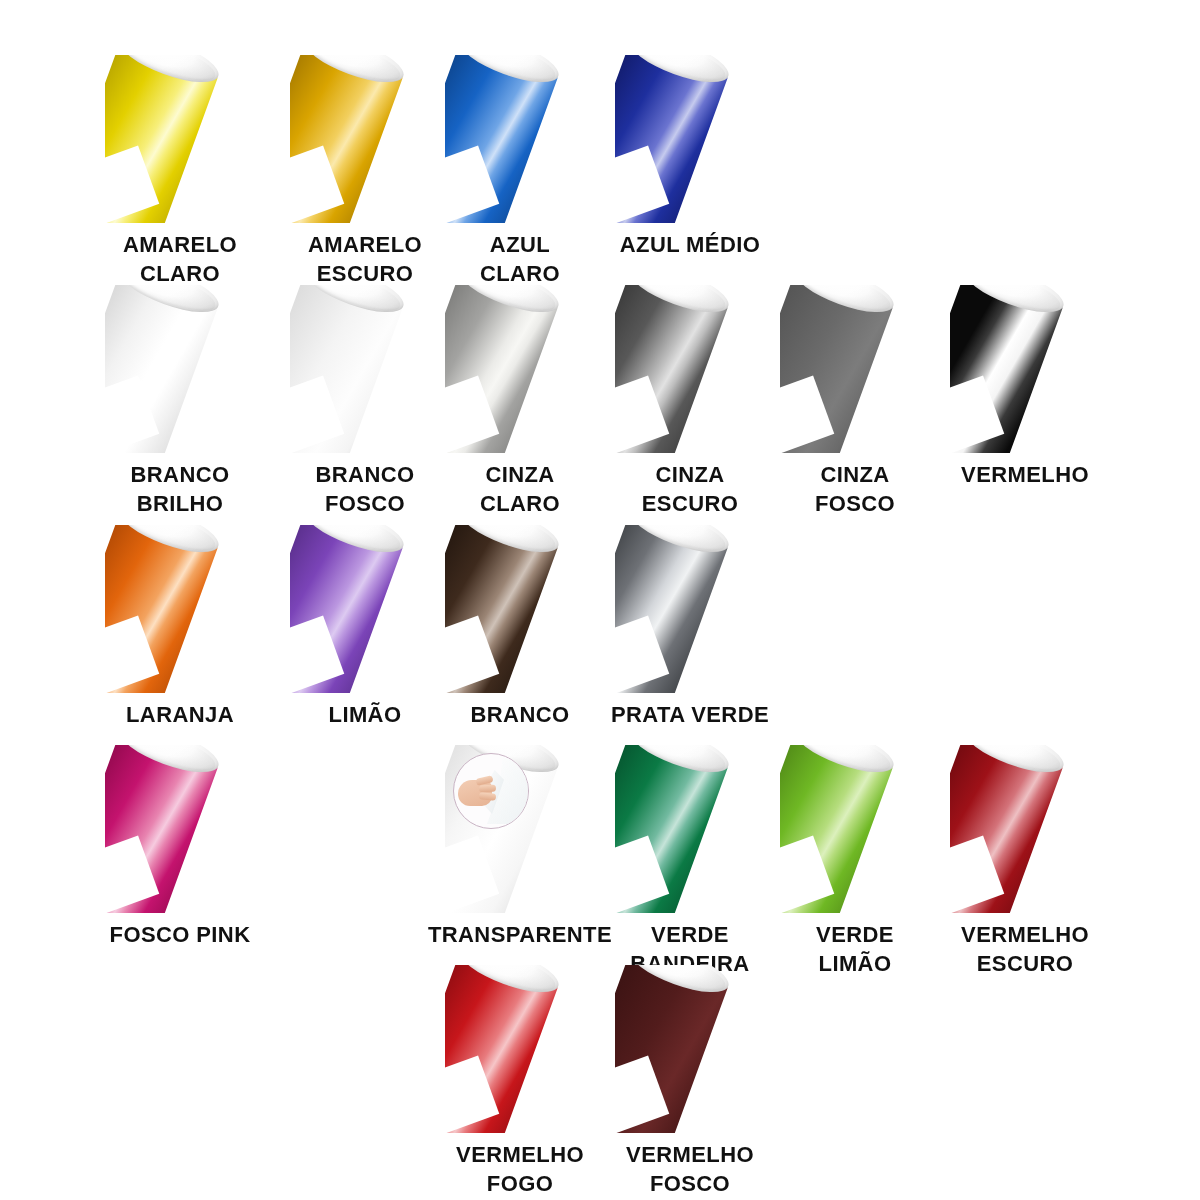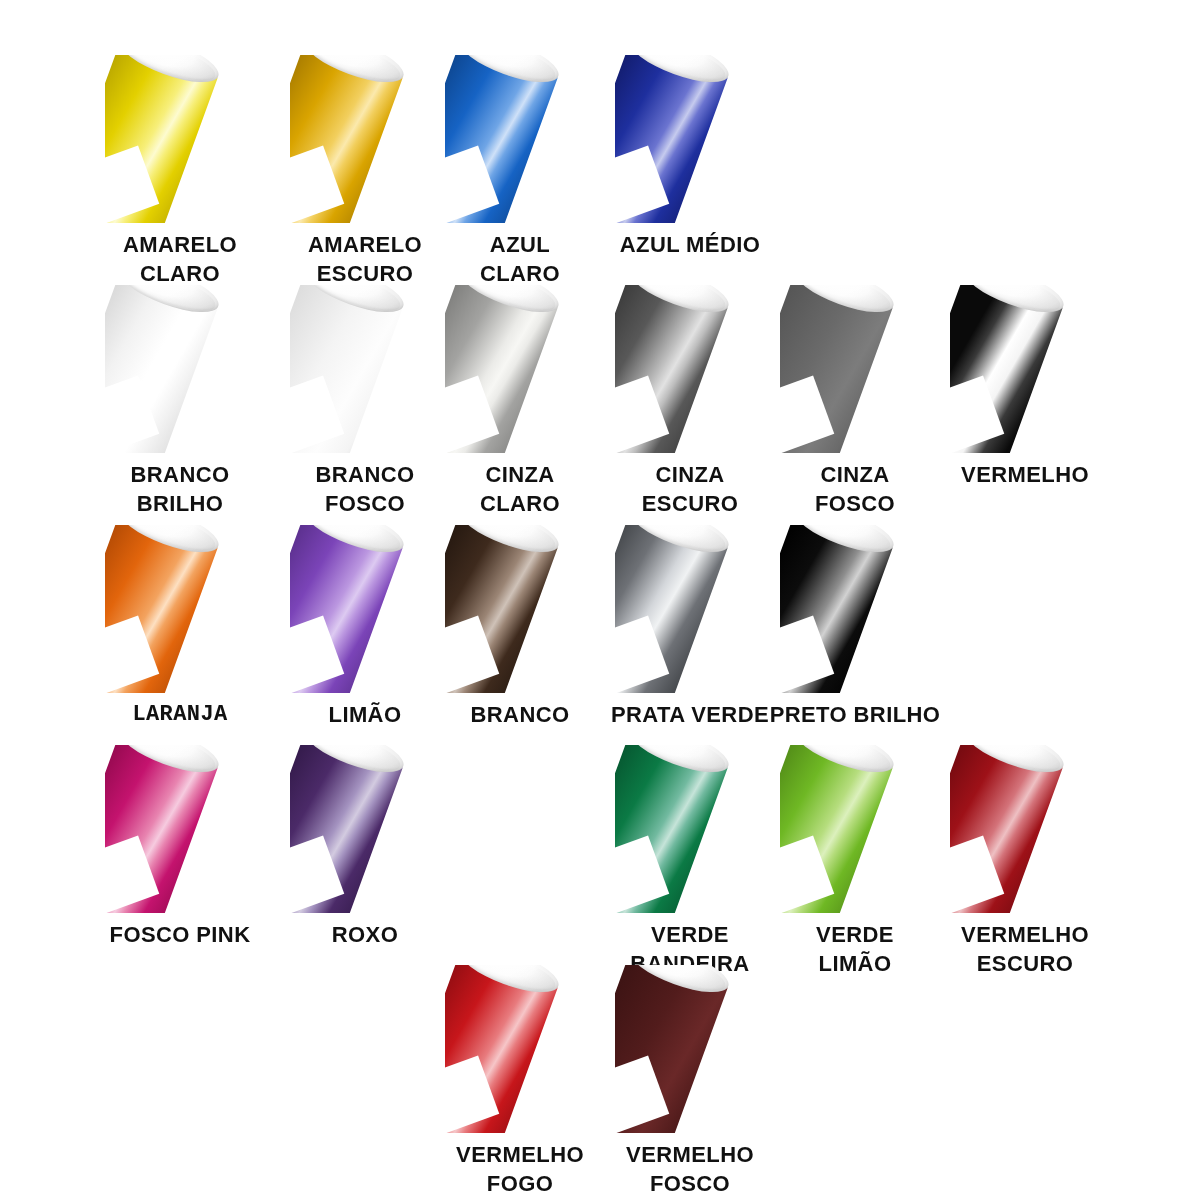--- a/index.html
+++ b/index.html
@@ -224,21 +224,21 @@
       <div class="swatch">
         <div class="roll">
           <div class="body" style="background: linear-gradient(100deg, rgb(10, 10, 10) 0%, rgb(10, 10, 10) 26%, rgb(58, 58, 58) 36%, rgb(255, 255, 255) 52%, rgb(244, 244, 244) 62%, rgb(58, 58, 58) 74%, rgb(10, 10, 10) 88%, rgb(10, 10, 10) 100%);"></div>
           <div class="cap"></div>
           <div class="capshade"></div>
         </div>
         <div class="corner"></div>
       </div>
       <div class="label">VERMELHO</div>
     </div>
-    <div class="cell" style="left: 87px; top: 525px; font-family: Liberation Mono, monospace;">
+    <div class="cell" style="left: 87px; top: 525px;">
       <div class="swatch">
         <div class="roll">
           <div class="body" style="background: linear-gradient(100deg, rgb(179, 74, 4) 0%, rgb(226, 101, 12) 28%, rgb(243, 163, 95) 52%, rgb(253, 224, 194) 60%, rgb(243, 163, 95) 66%, rgb(226, 101, 12) 78%, rgb(179, 74, 4) 100%);"></div>
           <div class="cap"></div>
           <div class="capshade"></div>
         </div>
         <div class="corner"></div>
       </div>
       <div class="label">LARANJA</div>
     </div>
@@ -268,52 +268,49 @@
       <div class="swatch">
         <div class="roll">
           <div class="body" style="background: linear-gradient(100deg, rgb(68, 71, 75) 0%, rgb(110, 113, 118) 24%, rgb(211, 214, 218) 46%, rgb(240, 242, 243) 56%, rgb(110, 113, 118) 72%, rgb(68, 71, 75) 92%, rgb(68, 71, 75) 100%);"></div>
           <div class="cap"></div>
           <div class="capshade"></div>
         </div>
         <div class="corner"></div>
       </div>
       <div class="label">PRATA VERDE</div>
     </div>
-    <div class="cell" style="left: 762px; top: 525px;">
-      <div class="swatch">
-        <div class="roll">
-          <div class="body" style="background: linear-gradient(100deg, rgb(0, 0, 0) 0%, rgb(12, 12, 12) 28%, rgb(142, 142, 142) 52%, rgb(210, 210, 210) 60%, rgb(142, 142, 142) 66%, rgb(12, 12, 12) 78%, rgb(0, 0, 0) 100%);"></div>
-          <div class="cap"></div>
-          <div class="capshade"></div>
-        </div>
-        <div class="corner"></div>
-      </div>
-      <div class="label">PRETO BRILHO</div>
-    </div>
     <div class="cell" style="left: 87px; top: 745px;">
       <div class="swatch">
         <div class="roll">
           <div class="body" style="background: linear-gradient(100deg, rgb(148, 9, 79) 0%, rgb(196, 19, 110) 28%, rgb(232, 132, 176) 52%, rgb(246, 203, 223) 60%, rgb(232, 132, 176) 66%, rgb(196, 19, 110) 78%, rgb(148, 9, 79) 100%);"></div>
           <div class="cap"></div>
           <div class="capshade"></div>
         </div>
         <div class="corner"></div>
       </div>
       <div class="label">FOSCO PINK</div>
     </div>
-    <div class="cell" style="left: 272px; top: 745px;">
-      <div class="swatch">
-        <div class="roll">
-          <div class="body" style="background: linear-gradient(100deg, rgb(51, 26, 74) 0%, rgb(75, 42, 104) 28%, rgb(164, 147, 192) 52%, rgb(211, 203, 224) 60%, rgb(164, 147, 192) 66%, rgb(75, 42, 104) 78%, rgb(51, 26, 74) 100%);"></div>
-          <div class="cap"></div>
-          <div class="capshade"></div>
-        </div>
-        <div class="corner"></div>
-      </div>
-      <div class="label">ROXO</div>
+    <div class="cell" style="left: 427px; top: 745px;">
+      <div class="swatch">
+        <div class="roll">
+          <div class="body" style="background: linear-gradient(100deg, rgb(226, 226, 226) 0%, rgb(246, 246, 246) 30%, rgb(255, 255, 255) 58%, rgb(246, 246, 246) 82%, rgb(226, 226, 226) 100%);"></div>
+          <div class="cap"></div>
+          <div class="capshade"></div>
+        </div>
+        <div class="corner"></div>
+        <div class="badge">
+          <div class="sheet"></div>
+          <div class="peel"></div>
+          <div class="hand"></div>
+          <div class="finger f1"></div>
+          <div class="finger f2"></div>
+          <div class="finger f3"></div>
+        </div>
+      </div>
+      <div class="label">TRANSPARENTE</div>
     </div>
     <div class="cell" style="left: 597px; top: 745px;">
       <div class="swatch">
         <div class="roll">
           <div class="body" style="background: linear-gradient(100deg, rgb(6, 87, 48) 0%, rgb(11, 122, 69) 28%, rgb(114, 186, 160) 52%, rgb(198, 228, 217) 60%, rgb(114, 186, 160) 66%, rgb(11, 122, 69) 78%, rgb(6, 87, 48) 100%);"></div>
           <div class="cap"></div>
           <div class="capshade"></div>
         </div>
         <div class="corner"></div>
       </div>

